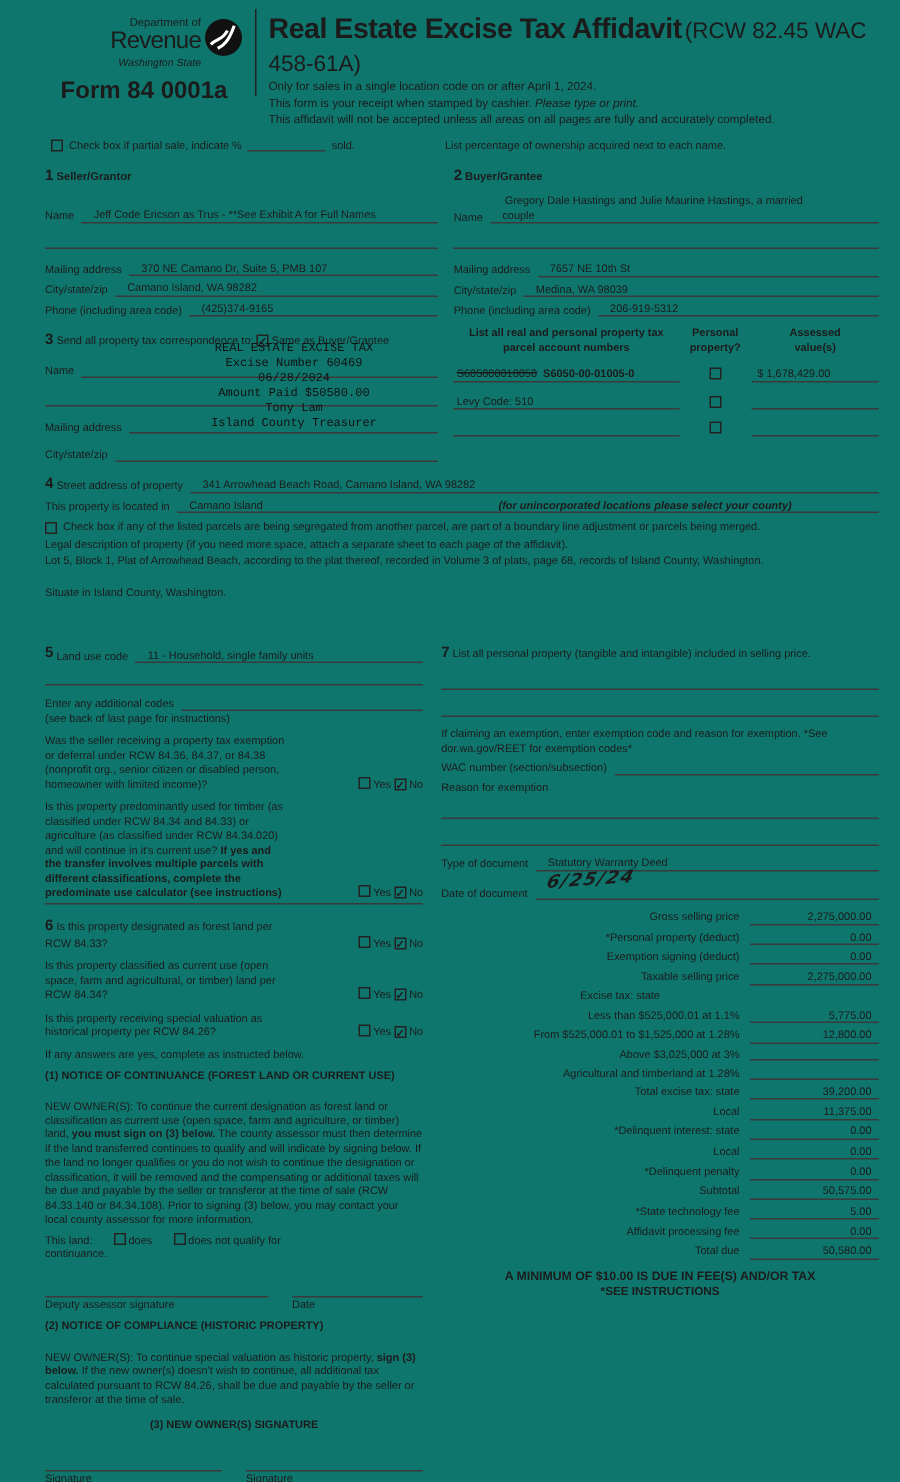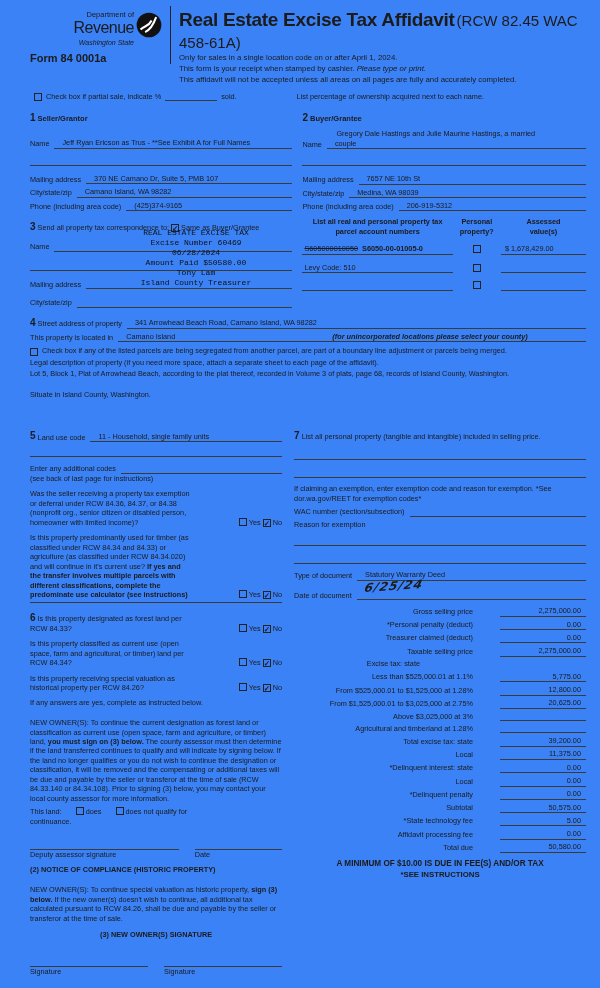--- a/index.html
+++ b/index.html
@@ -1,29 +1,29 @@
 <!DOCTYPE html>
 <html><head>
 <meta charset="utf-8">
 <style>
   * { margin:0; padding:0; box-sizing:border-box; }
   html,body { background:#e8e8e8; }
   body { width:600px; font-family:"Liberation Sans",sans-serif; color:#1b1b1b; }
-  .page { width:600px; height:988px; background:#3b82f6; overflow:hidden; padding:6px 14px 0 30px; font-size:7.3px; line-height:1.3; }
+  .page { width:600px; height:988px; background:#0f766e; overflow:hidden; padding:6px 14px 0 30px; font-size:7.3px; line-height:1.3; }
 
   
   .header { display:flex; margin-bottom:6px; }
   .logo-block { width:132px; flex:none; padding-top:4px; }
   .logo-row { display:flex; justify-content:flex-end; align-items:flex-start; }
   .logo-text { text-align:right; margin-right:2px; }
   .dept { font-size:7.5px; }
   .rev { font-size:16px; font-weight:normal; letter-spacing:-0.5px; margin-top:-2px; }
   .wa { font-size:7px; font-style:italic; margin-top:-1px; }
   .logo-icon { width:26px; height:26px; margin-top:2px; }
-  .form-no { font-size:11px; font-weight:bold; margin-top:4px; }
+  .form-no { font-size:16px; font-weight:bold; margin-top:4px; text-align:center; }
   .hdr-div { width:0; border-left:1.5px solid #222; margin:0 8px; height:58px; }
   .title-block { flex:1; padding-top:2px; }
   .title { font-size:19px; font-weight:bold; letter-spacing:-0.3px; }
   .title-ref { font-size:15px; }
   .instr { font-size:7.8px; margin-top:1px; }
 
   
   .secno { font-size:10px; font-weight:bold; }
   .sechead { font-weight:bold; font-size:7.5px; }
   .b { font-weight:bold; }
@@ -69,21 +69,21 @@
   .qyn { white-space:nowrap; align-self:flex-end;padding-left:40px; }
   .ntitle { font-weight:bold; margin-top:5px; }
   .nbody { margin-top:11px; }
   .thisland { display:flex; margin-top:4px; gap:14px; align-items:center; }
   .dualline { display:flex; gap:16px; margin-top:15px; }
   .dualline .seg { border-bottom:1px solid #3a3a3a; height:9px; }
   .seg.wide { flex:1.7; } .seg.narrow { flex:1; }
   .duallabels { display:flex; gap:16px; }
   .duallabels .lab { flex:1.7; } .duallabels .lab2 { flex:1; }
   .center { text-align:center; }
-  .trow { display:flex; align-items:center; margin-top:2.8px;gap:20px; }
+  .trow { display:flex; align-items:flex-start; margin-top:2.8px; }
   .tlabel { flex:1; text-align:right; padding-right:7px; white-space:nowrap; }
   .tval { width:86px; border-bottom:1px solid #3a3a3a; text-align:right; padding:0 5px 0 0; min-height:9px; flex:none; }
   .tval.noline { border-bottom:none; }
   .minnote { font-weight:bold; font-size:8.2px; text-align:center; margin-top:6px; }
   .seeinstr { font-size:7.8px; text-align:center; font-weight:bold; }
 
   
   .ink { font-family:"DejaVu Sans",sans-serif; font-style:italic; font-weight:bold; display:inline-block;
          transform:skewX(-12deg) rotate(-2deg); white-space:nowrap; font-size:10.5px; position:relative; top:-2px; }
   .ink.sig { font-size:13.5px; letter-spacing:1px; transform:skewX(-16deg) rotate(-4deg); top:-5px; }
@@ -133,21 +133,21 @@
     <span class="gap"></span>
     <span>sold.</span>
     <span class="note">List percentage of ownership acquired next to each name.</span>
   </div>
 
   <div class="cols">
     <div class="colL">
       <div><span class="secno">1</span> <span class="sechead">Seller/Grantor</span></div>
       <div class="frow" style="margin-top:14px">
         <span class="flabel">Name</span>
-        <span class="fval">Jeff Ryan Ericson as Trus - **See Exhibit A for Full Names</span>
+        <span class="fval">Jeff Code Ericson as Trus - **See Exhibit A for Full Names</span>
       </div>
       <div class="blankline" style="margin-top:8px"></div>
       <div class="frow" style="margin-top:8px">
         <span class="flabel">Mailing address</span>
         <span class="fval">370 NE Camano Dr, Suite 5, PMB 107</span>
       </div>
       <div class="frow" style="margin-top:3px">
         <span class="flabel">City/state/zip</span>
         <span class="fval">Camano Island, WA 98282</span>
       </div>
@@ -314,20 +314,21 @@
       <div class="q">
         <span class="qtext">Is this property receiving special valuation as historical property per RCW 84.26?</span>
         <span class="qyn">
           <span class="cb"></span> <span>Yes</span>
           <span class="cb">✓</span> <span>No</span>
         </span>
       </div>
 
       <div style="margin-top:5px">If any answers are yes, complete as instructed below.</div>
 
+      <div class="ntitle">(1) NOTICE OF CONTINUANCE (FOREST LAND OR CURRENT USE)</div>
       <div class="nbody"><span>NEW OWNER(S): To continue the current designation as forest land or classification as current use (open space, farm and agriculture, or timber) land, </span><span class="b">you must sign on (3) below.</span><span> The county assessor must then determine if the land transferred continues to qualify and will indicate by signing below. If the land no longer qualifies or you do not wish to continue the designation or classification, it will be removed and the compensating or additional taxes will be due and payable by the seller or transferor at the time of sale (RCW 84.33.140 or 84.34.108). Prior to signing (3) below, you may contact your local county assessor for more information.</span></div>
 
       <div class="thisland">
         <span>This land:</span>
         <span><span class="cb"></span> <span>does</span></span>
         <span><span class="cb"></span> <span>does not qualify for</span></span>
       </div>
       <div>continuance.</div>
 
       <div class="dualline">
@@ -381,46 +382,42 @@
       <div class="frow" style="margin-top:3px">
         <span class="flabel">Date of document</span>
         <span class="fval"><span class="ink sig" style="font-size:12px">6/25/24</span></span>
       </div>
 
       <div class="trow" style="margin-top:6px">
           <span class="tlabel">Gross selling price</span>
           <span class="tval">2,275,000.00</span>
         </div>
       <div class="trow">
-          <span class="tlabel">*Personal penalty (deduct)</span>
-          <span class="tval">0.00</span>
-        </div>
-      <div class="trow">
-          <span class="tlabel">Treasurer claimed (deduct)</span>
+          <span class="tlabel">*Personal property (deduct)</span>
+          <span class="tval">0.00</span>
+        </div>
+      <div class="trow">
+          <span class="tlabel">Exemption signing (deduct)</span>
           <span class="tval">0.00</span>
         </div>
       <div class="trow">
           <span class="tlabel">Taxable selling price</span>
           <span class="tval">2,275,000.00</span>
         </div>
       <div class="trow">
           <span class="tlabel" style="padding-right:60px">Excise tax: state</span>
           <span class="tval noline"></span>
         </div>
       <div class="trow">
           <span class="tlabel">Less than $525,000.01 at 1.1%</span>
           <span class="tval">5,775.00</span>
         </div>
       <div class="trow">
           <span class="tlabel">From $525,000.01 to $1,525,000 at 1.28%</span>
           <span class="tval">12,800.00</span>
-        </div>
-      <div class="trow">
-          <span class="tlabel">From $1,525,000.01 to $3,025,000 at 2.75%</span>
-          <span class="tval">20,625.00</span>
         </div>
       <div class="trow">
           <span class="tlabel">Above $3,025,000 at 3%</span>
           <span class="tval"></span>
         </div>
       <div class="trow">
           <span class="tlabel">Agricultural and timberland at 1.28%</span>
           <span class="tval"></span>
         </div>
       <div class="trow">

